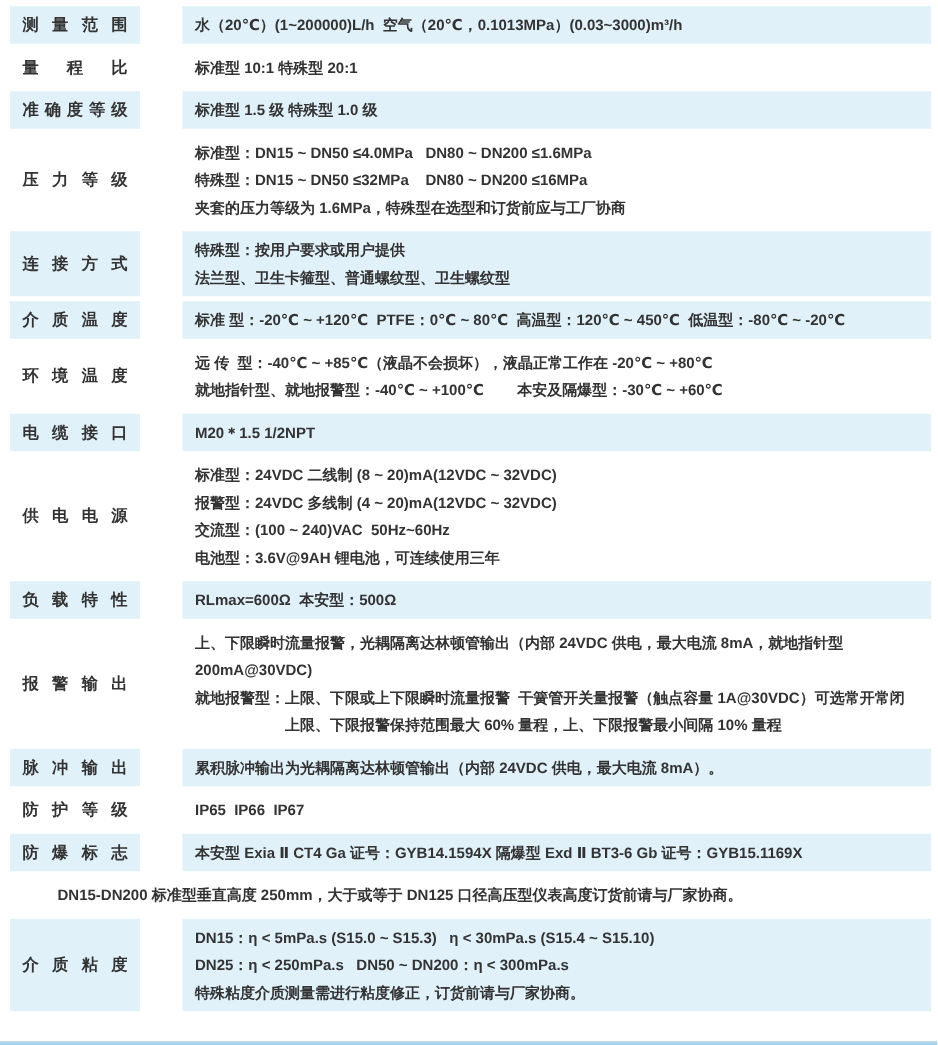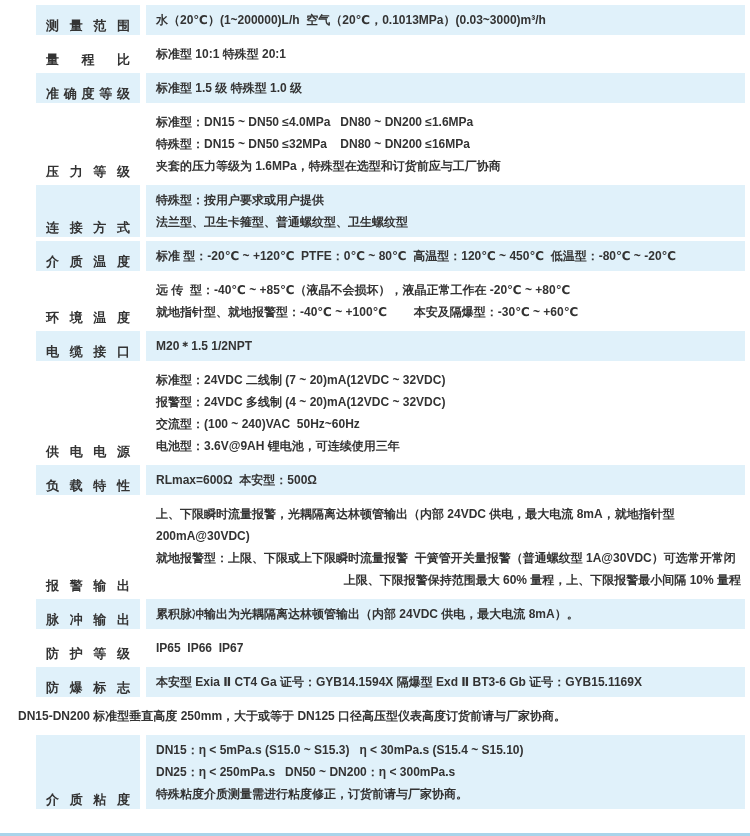--- a/index.html
+++ b/index.html
@@ -24,23 +24,22 @@
   .row {
     display: flex;
     align-items: stretch;
     margin-bottom: 4px;
   }
   .label-cell {
     width: 104px;
     flex: 0 0 104px;
     margin-right: 6px;
     display: flex;
-    align-items: flex-end;
+    align-items: center;
     min-height: 30px;
-    margin-left: 28px;
   }
   .row.hl .label-cell,
   .row.hl .value-cell {
     background: var(--hl);
   }
   .label-text {
     width: 100%;
     padding: 0 10px;
     font-size: 13px;
     font-weight: bold;
@@ -50,31 +49,31 @@
     -moz-text-align-last: justify;
     white-space: normal;
   }
   .value-cell {
     flex: 1 1 auto;
     display: flex;
     flex-direction: column;
     justify-content: center;
     padding: 4px 4px 4px 10px;
     min-height: 30px;
+    margin-left: 28px;
   }
   .value-line {
     font-size: 12px;
     font-weight: bold;
     line-height: 22px;
     color: var(--txt);
     white-space: pre-wrap;
   }
   .value-line.indent {
     padding-left: 72px;
-    text-align: right;
   }
   .bottom-line {
     position: absolute;
     left: 0;
     bottom: 0;
     width: 750px;
     height: 3px;
     background: var(--line);
   }
 </style>
@@ -157,21 +156,21 @@
     <div class="value-cell">
         <div class="value-line">M20＊1.5 1/2NPT</div>
       </div>
   </div>
 
   <div class="row">
     <div class="label-cell">
       <div class="label-text">供 电 电 源</div>
     </div>
     <div class="value-cell">
-        <div class="value-line">标准型：24VDC 二线制 (7 ~ 20)mA(12VDC ~ 32VDC)</div>
+        <div class="value-line">标准型：24VDC 二线制 (8 ~ 20)mA(12VDC ~ 32VDC)</div>
         <div class="value-line">报警型：24VDC 多线制 (4 ~ 20)mA(12VDC ~ 32VDC)</div>
         <div class="value-line">交流型：(100 ~ 240)VAC  50Hz~60Hz</div>
         <div class="value-line">电池型：3.6V@9AH 锂电池，可连续使用三年</div>
       </div>
   </div>
 
   <div class="row hl">
     <div class="label-cell">
       <div class="label-text">负 载 特 性</div>
     </div>
@@ -179,21 +178,21 @@
         <div class="value-line">RLmax=600Ω  本安型：500Ω</div>
       </div>
   </div>
 
   <div class="row">
     <div class="label-cell">
       <div class="label-text">报 警 输 出</div>
     </div>
     <div class="value-cell">
         <div class="value-line">上、下限瞬时流量报警，光耦隔离达林顿管输出（内部 24VDC 供电，最大电流 8mA，就地指针型 200mA@30VDC)</div>
-        <div class="value-line">就地报警型：上限、下限或上下限瞬时流量报警  干簧管开关量报警（普通螺纹型 1A@30VDC）可选常开常闭</div>
+        <div class="value-line">就地报警型：上限、下限或上下限瞬时流量报警  干簧管开关量报警（触点容量 1A@30VDC）可选常开常闭</div>
         <div class="value-line indent">上限、下限报警保持范围最大 60% 量程，上、下限报警最小间隔 10% 量程</div>
       </div>
   </div>
 
   <div class="row hl">
     <div class="label-cell">
       <div class="label-text">脉 冲 输 出</div>
     </div>
     <div class="value-cell">
         <div class="value-line">累积脉冲输出为光耦隔离达林顿管输出（内部 24VDC 供电，最大电流 8mA）。</div>

